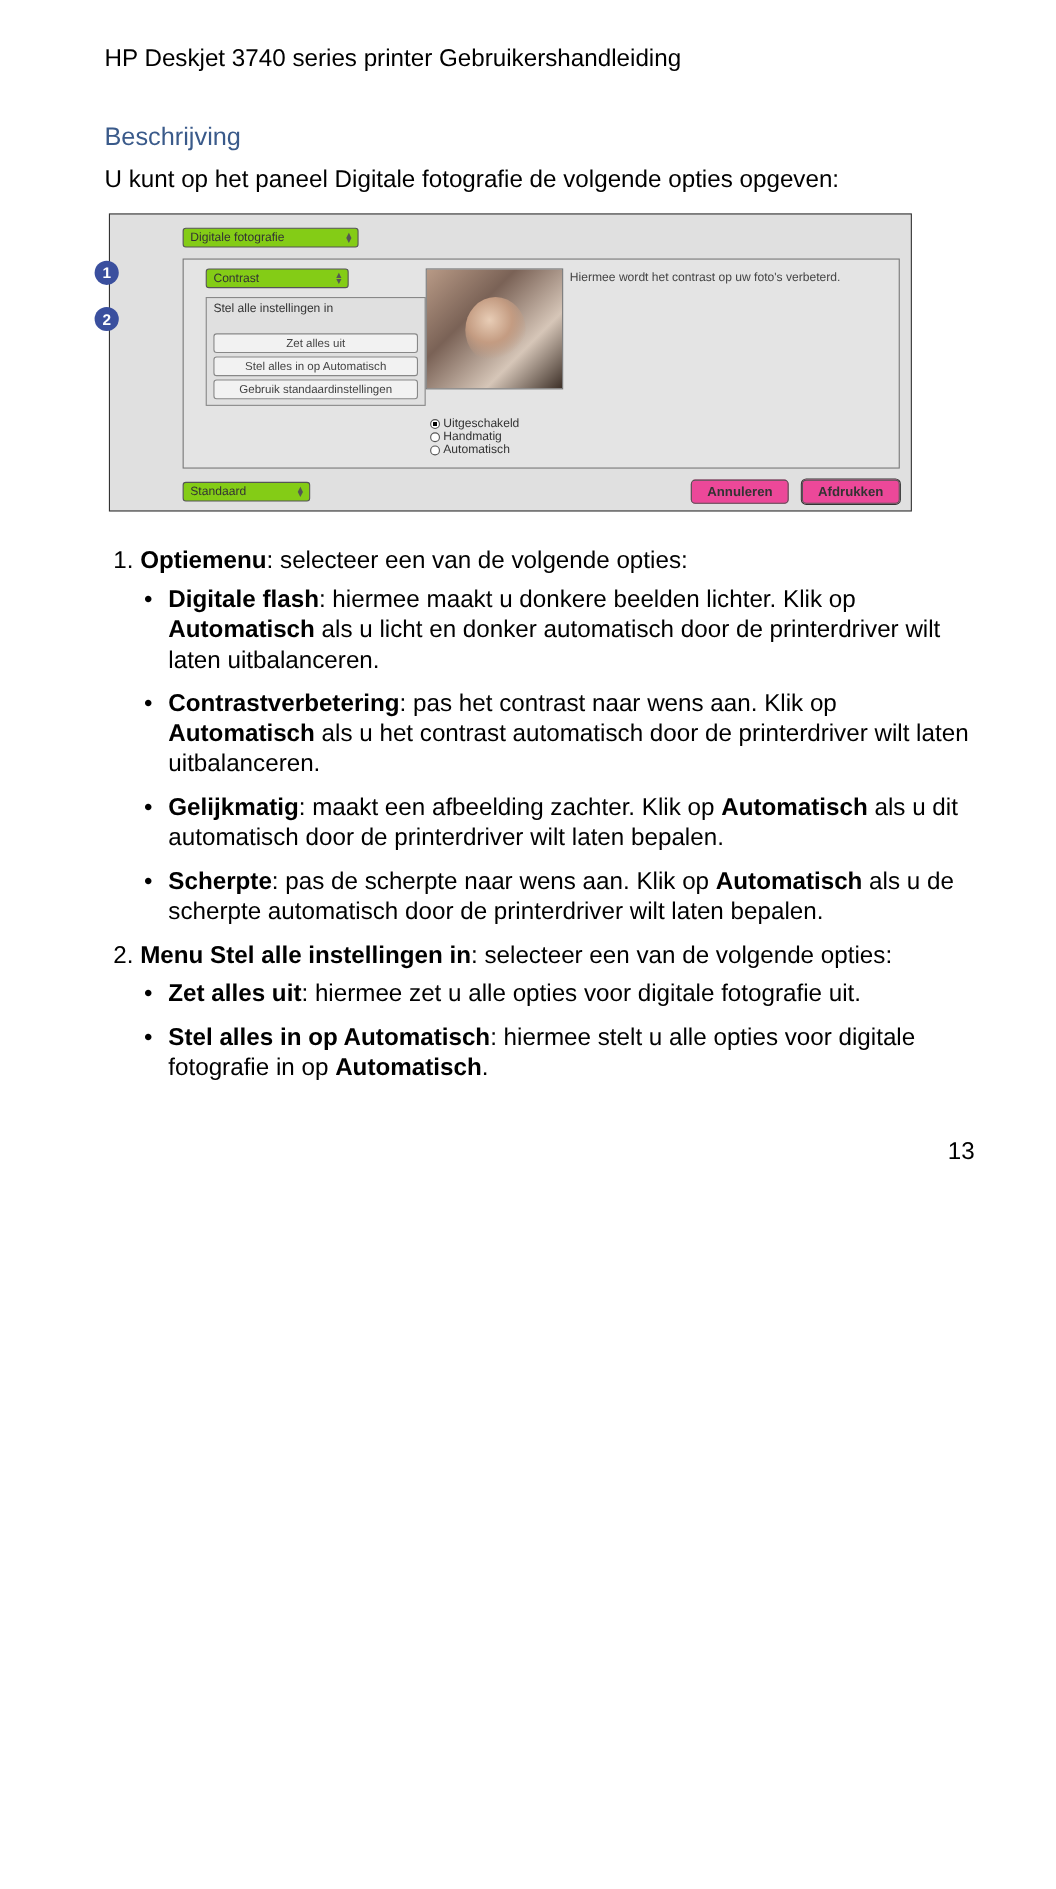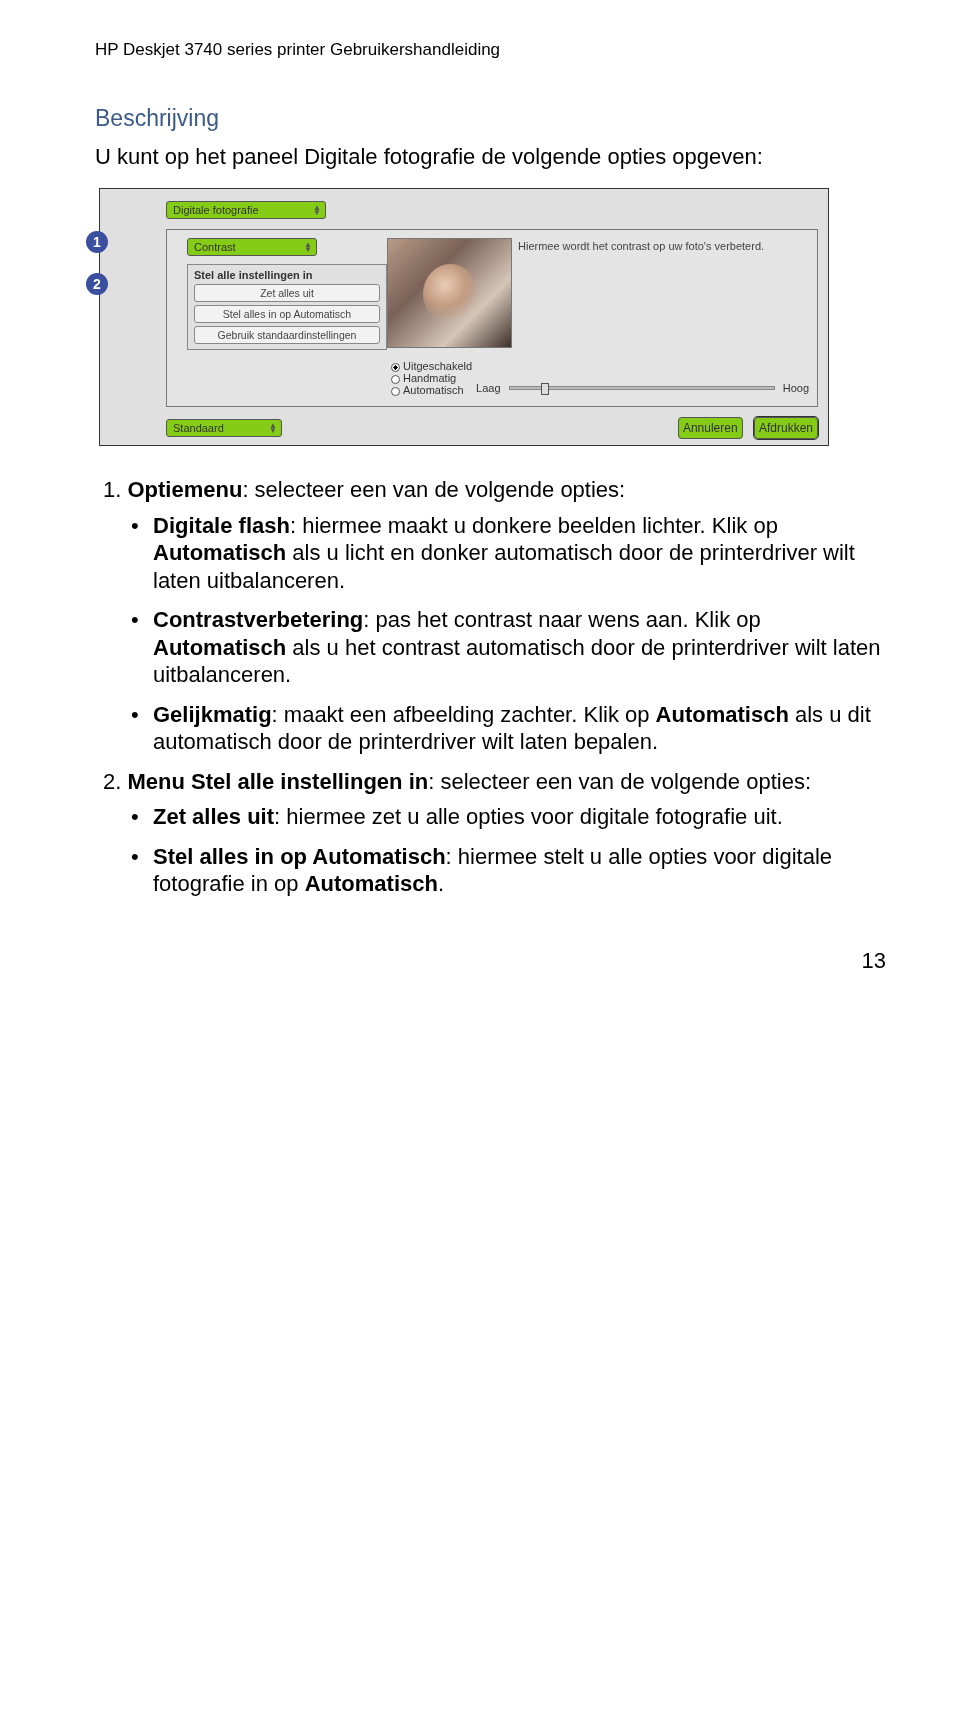--- a/index.html
+++ b/index.html
@@ -8,21 +8,21 @@
     padding: 0;
     background: #fff;
     color: #000;
     width: 960px;
   }
   .page {
     padding: 40px 70px 50px 95px;
     box-sizing: border-box;
   }
   .header-title {
-    font-size: 17px;
+    font-size: 22px;
     font-weight: normal;
     margin-bottom: 45px;
   }
   .section-heading {
     font-size: 23px;
     color: #3a5a8a;
     margin-bottom: 12px;
   }
   .intro-text {
     font-size: 22px;
@@ -91,21 +91,21 @@
   }
   .leftcol { flex: 0 0 200px; }
   .contrast-row { margin-bottom: 8px; }
   .subpanel {
     border: 1px solid #888;
     background: #e0e0e0;
     padding: 4px 6px 2px 6px;
     font-size: 11px;
     color: #333;
   }
-  .subpanel-title { font-weight: bold; font-size: 11px; margin-bottom: 3px; }
+  .subpanel-title { font-weight: normal; font-size: 11px; margin-bottom: 16px; }
   .opt-btn {
     display: block;
     width: 100%;
     background: #f2f2f2;
     border: 1px solid #888;
     border-radius: 3px;
     padding: 2px 4px;
     font-size: 10.5px;
     margin-bottom: 3px;
     text-align: center;
@@ -146,22 +146,22 @@
   }
   .track {
     flex:1; height:4px; background:#bbb; border:1px solid #888; position:relative; margin:0 4px;
   }
   .thumb{ position:absolute; left:12%; top:-4px; width:8px; height:12px; background:#ddd; border:1px solid #555;}
   .bottombar {
     display:flex; align-items:center; justify-content:space-between;
     margin-top:12px; padding-left:56px;
   }
   .btn {
-    background:#84cc16; border:1px solid #555; border-radius:4px;
-    padding:3px 4px; font-size:12px; font-weight:normal; color:#333;
+    background:#ec4899; border:1px solid #555; border-radius:4px;
+    padding:3px 14px; font-size:12px; font-weight:bold; color:#333;
   }
   .btn.heavy{ box-shadow: 0 0 0 1px #333; }
   
   .body-text { font-size: 22px; line-height: 1.25; }
   .ol { list-style: none; padding: 0; margin: 0 0 0 8px; }
   .ol > li { margin-bottom: 10px; }
   .ol-num { display:inline; }
   .ul { list-style: none; padding: 0; margin: 8px 0 0 28px; }
   .ul > li { position: relative; padding-left: 22px; margin-bottom: 12px; }
   .ul > li::before {
@@ -217,27 +217,20 @@
         <div class="photo"></div>
         <div class="helptext">Hiermee wordt het contrast op uw foto's verbeterd.</div>
       </div>
 
       <div class="radiogrp">
         <div class="radios">
           <label><span class="radio-dot sel"></span><span>Uitgeschakeld</span></label>
           <label><span class="radio-dot"></span><span>Handmatig</span></label>
           <label><span class="radio-dot"></span><span>Automatisch</span></label>
         </div>
-        <div class="slider">
-          <span>Laag</span>
-          <div class="track">
-              <div class="thumb"></div>
-            </div>
-          <span>Hoog</span>
-        </div>
       </div>
     </div>
 
     <div class="bottombar">
       <span class="dd" style="width:116px">
         <span>Standaard</span>
         <span class="arrows">
             <span>▲</span>
             <span>▼</span>
           </span>
@@ -256,20 +249,23 @@
         <ul class="ul">
           <li>
             <span class="b">Digitale flash</span><span>: hiermee maakt u donkere beelden lichter. Klik op </span><span class="b">Automatisch</span><span> als u licht en donker automatisch door de printerdriver wilt laten uitbalanceren.</span>
           </li>
           <li>
             <span class="b">Contrastverbetering</span><span>: pas het contrast naar wens aan. Klik op </span><span class="b">Automatisch</span><span> als u het contrast automatisch door de printerdriver wilt laten uitbalanceren.</span>
           </li>
           <li>
             <span class="b">Gelijkmatig</span><span>: maakt een afbeelding zachter. Klik op </span><span class="b">Automatisch</span><span> als u dit automatisch door de printerdriver wilt laten bepalen.</span>
           </li>
+          <li>
+            <span class="b">Scherpte</span><span>: pas de scherpte naar wens aan. Klik op </span><span class="b">Automatisch</span><span> als u de scherpte automatisch door de printerdriver wilt laten bepalen.</span>
+          </li>
         </ul>
       </li>
       <li>
         <span class="ol-num">2. </span><span class="b">Menu Stel alle instellingen in</span><span>: selecteer een van de volgende opties:</span>
         <ul class="ul">
           <li>
             <span class="b">Zet alles uit</span><span>: hiermee zet u alle opties voor digitale fotografie uit.</span>
           </li>
           <li>
             <span class="b">Stel alles in op Automatisch</span><span>: hiermee stelt u alle opties voor digitale fotografie in op </span><span class="b">Automatisch</span><span>.</span>

